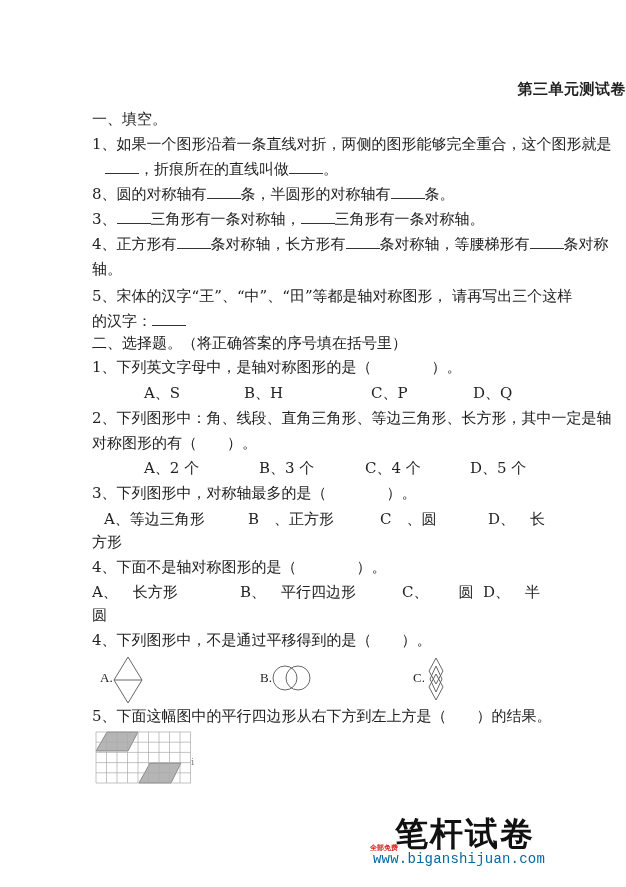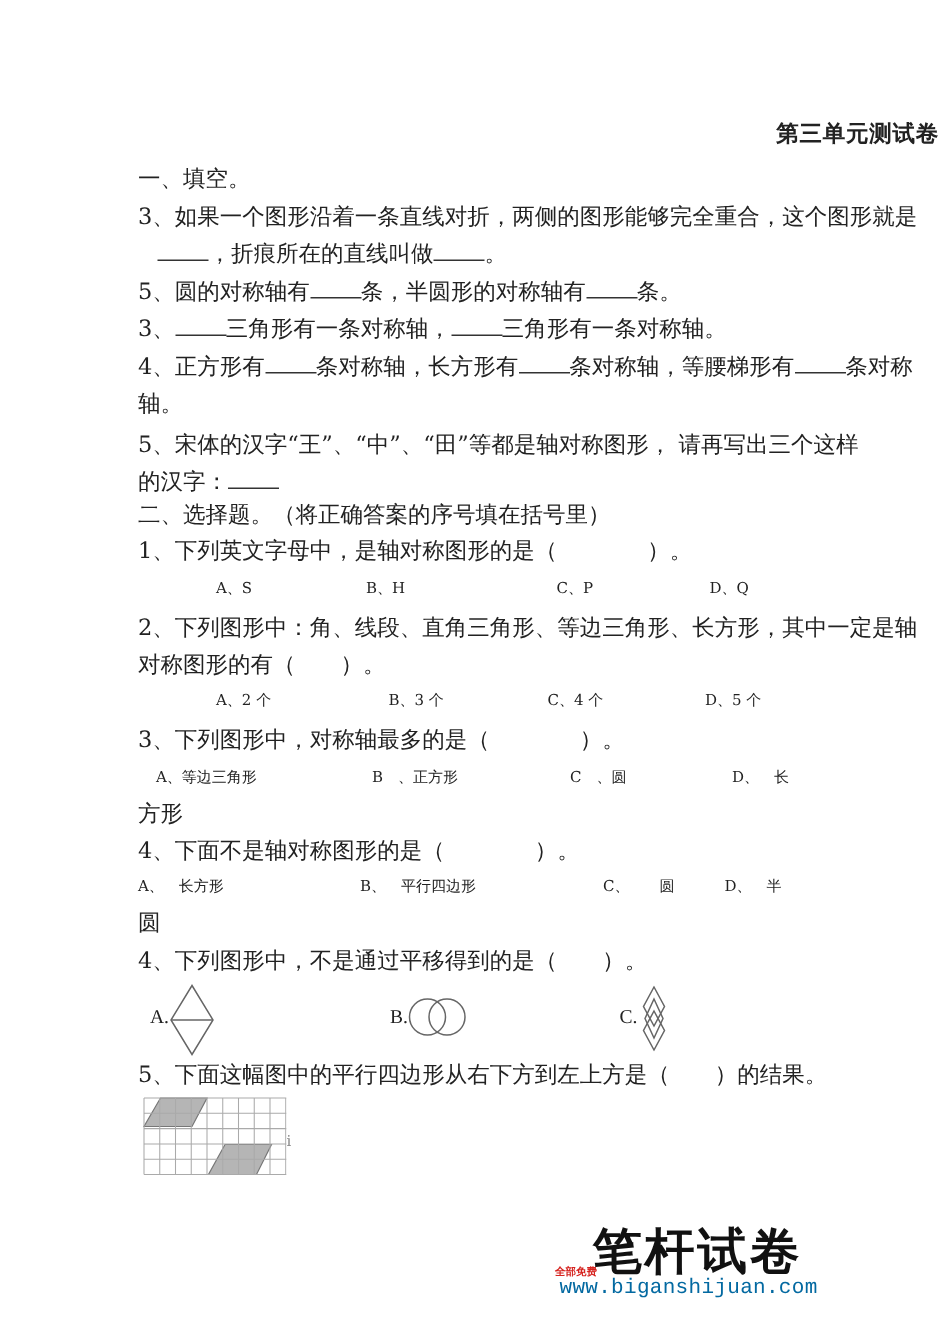--- a/index.html
+++ b/index.html
@@ -2,43 +2,43 @@
 <html><head>
 <meta charset="utf-8">
 <style>
   html, body { margin:0; padding:0; background:#ffffff; }
   body { width:626px; height:887px; position:relative; overflow:hidden;
          font-family:"DejaVu Serif", "Liberation Serif", serif; color:#222; }
   .title { position:absolute; top:80px; left:0; width:626px; text-align:right;
            font-size:15px; font-weight:bold; letter-spacing:0.5px; }
   .line { position:absolute; left:92px; font-size:15px; white-space:nowrap; line-height:18px; }
   .blank { display:inline-block; width:34px; border-bottom:1px solid #333; height:12px; vertical-align:baseline; }
-  .opt { position:absolute; font-size:10px; white-space:nowrap; line-height:18px; }
+  .opt { position:absolute; font-size:15px; white-space:nowrap; line-height:18px; }
   .fig-label { position:absolute; font-family:"Liberation Serif", serif; font-size:13px; }
   .grid { position:absolute; left:95px; top:731px; }
   .stray { position:absolute; left:191px; top:756px; font-size:10px; color:#888; }
   .logo { position:absolute; left:395px; top:812px; font-size:33px; font-weight:bold;
           font-family:"DejaVu Sans", sans-serif; letter-spacing:2px; color:#111; }
   .logo-free { position:absolute; left:370px; top:843px; font-size:7px; color:#d6231f; font-weight:bold; font-family:"DejaVu Sans", sans-serif; }
   .logo-url { position:absolute; left:373px; top:851px; font-size:14px; font-family:"Liberation Mono", monospace; color:#0369a1; letter-spacing:0.2px; }
 </style>
 </head>
 <body>
 
 <div class="title">第三单元测试卷</div>
 
 <div class="line" style="top:110px">一、填空。</div>
 
-<div class="line" style="top:135px">3、如果一个图形沿着一条直线对折，两侧的图形能够完全重合，这个图形就是</div>
+<div class="line" style="top:135px">1、如果一个图形沿着一条直线对折，两侧的图形能够完全重合，这个图形就是</div>
 <div class="line" style="top:160px; left:105px">
   <span class="blank"></span><span>，折痕所在的直线叫做</span><span class="blank"></span><span>。</span>
 </div>
 
 <div class="line" style="top:185px">
-  <span>5、圆的对称轴有</span><span class="blank"></span><span>条，半圆形的对称轴有</span><span class="blank"></span><span>条。</span>
+  <span>8、圆的对称轴有</span><span class="blank"></span><span>条，半圆形的对称轴有</span><span class="blank"></span><span>条。</span>
 </div>
 
 <div class="line" style="top:210px">
   <span>3、</span><span class="blank"></span><span>三角形有一条对称轴，</span><span class="blank"></span><span>三角形有一条对称轴。</span>
 </div>
 
 <div class="line" style="top:235px">
   <span>4、正方形有</span><span class="blank"></span><span>条对称轴，长方形有</span><span class="blank"></span><span>条对称轴，等腰梯形有</span><span class="blank"></span><span>条对称</span>
 </div>
 <div class="line" style="top:260px">轴。</div>

